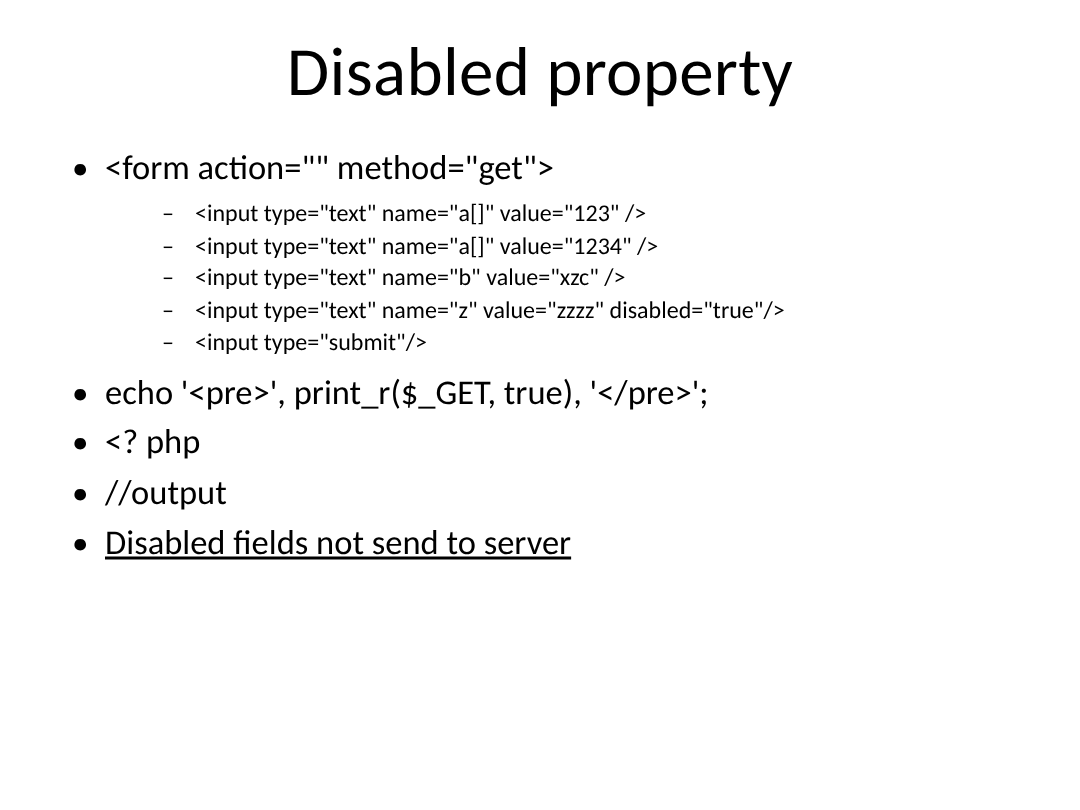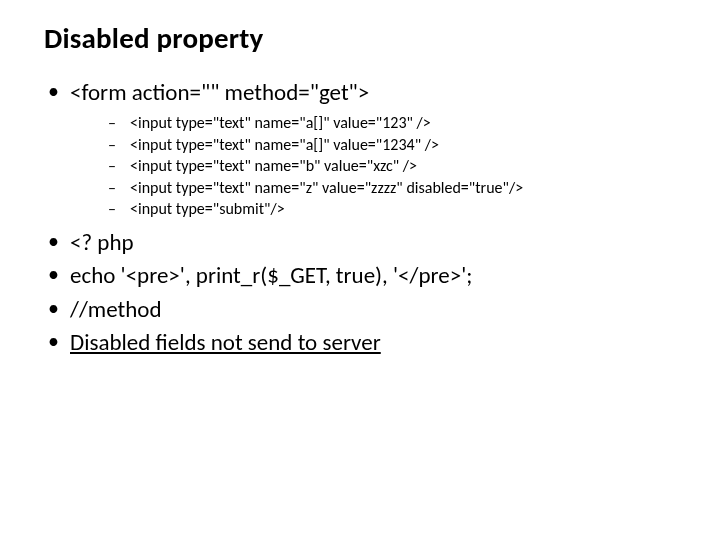--- a/index.html
+++ b/index.html
@@ -12,23 +12,23 @@
     color: #000000;
   }
   .slide {
     box-sizing: border-box;
     width: 720px;
     height: 540px;
     padding: 18px 44px 0 44px;
     position: relative;
   }
   .title {
-    text-align: left;
-    font-size: 29px;
-    font-weight: 700;
+    text-align: center;
+    font-size: 46px;
+    font-weight: 400;
     margin: 2px 0 22px 0;
     letter-spacing: 0.2px;
   }
   ul.lvl1 {
     list-style: none;
     margin: 0;
     padding: 0 0 0 2px;
   }
   ul.lvl1 > li {
     position: relative;
@@ -76,20 +76,20 @@
     <li>
       <span>&lt;form action="" method="get"&gt;</span>
       <ul class="lvl2">
         <li>&lt;input type="text" name="a[]" value="123" /&gt;</li>
         <li>&lt;input type="text" name="a[]" value="1234" /&gt;</li>
         <li>&lt;input type="text" name="b" value="xzc" /&gt;</li>
         <li>&lt;input type="text" name="z" value="zzzz" disabled="true"/&gt;</li>
         <li>&lt;input type="submit"/&gt;</li>
       </ul>
     </li>
+    <li> echo '&lt;pre&gt;', print_r($_GET, true), '&lt;/pre&gt;';</li>
     <li> &lt;? php</li>
-    <li> echo '&lt;pre&gt;', print_r($_GET, true), '&lt;/pre&gt;';</li>
-    <li>//method</li>
+    <li>//output</li>
     <li>
       <span class="underline">Disabled fields not send to server</span>
     </li>
   </ul>
 </div>
 
 </body></html>

